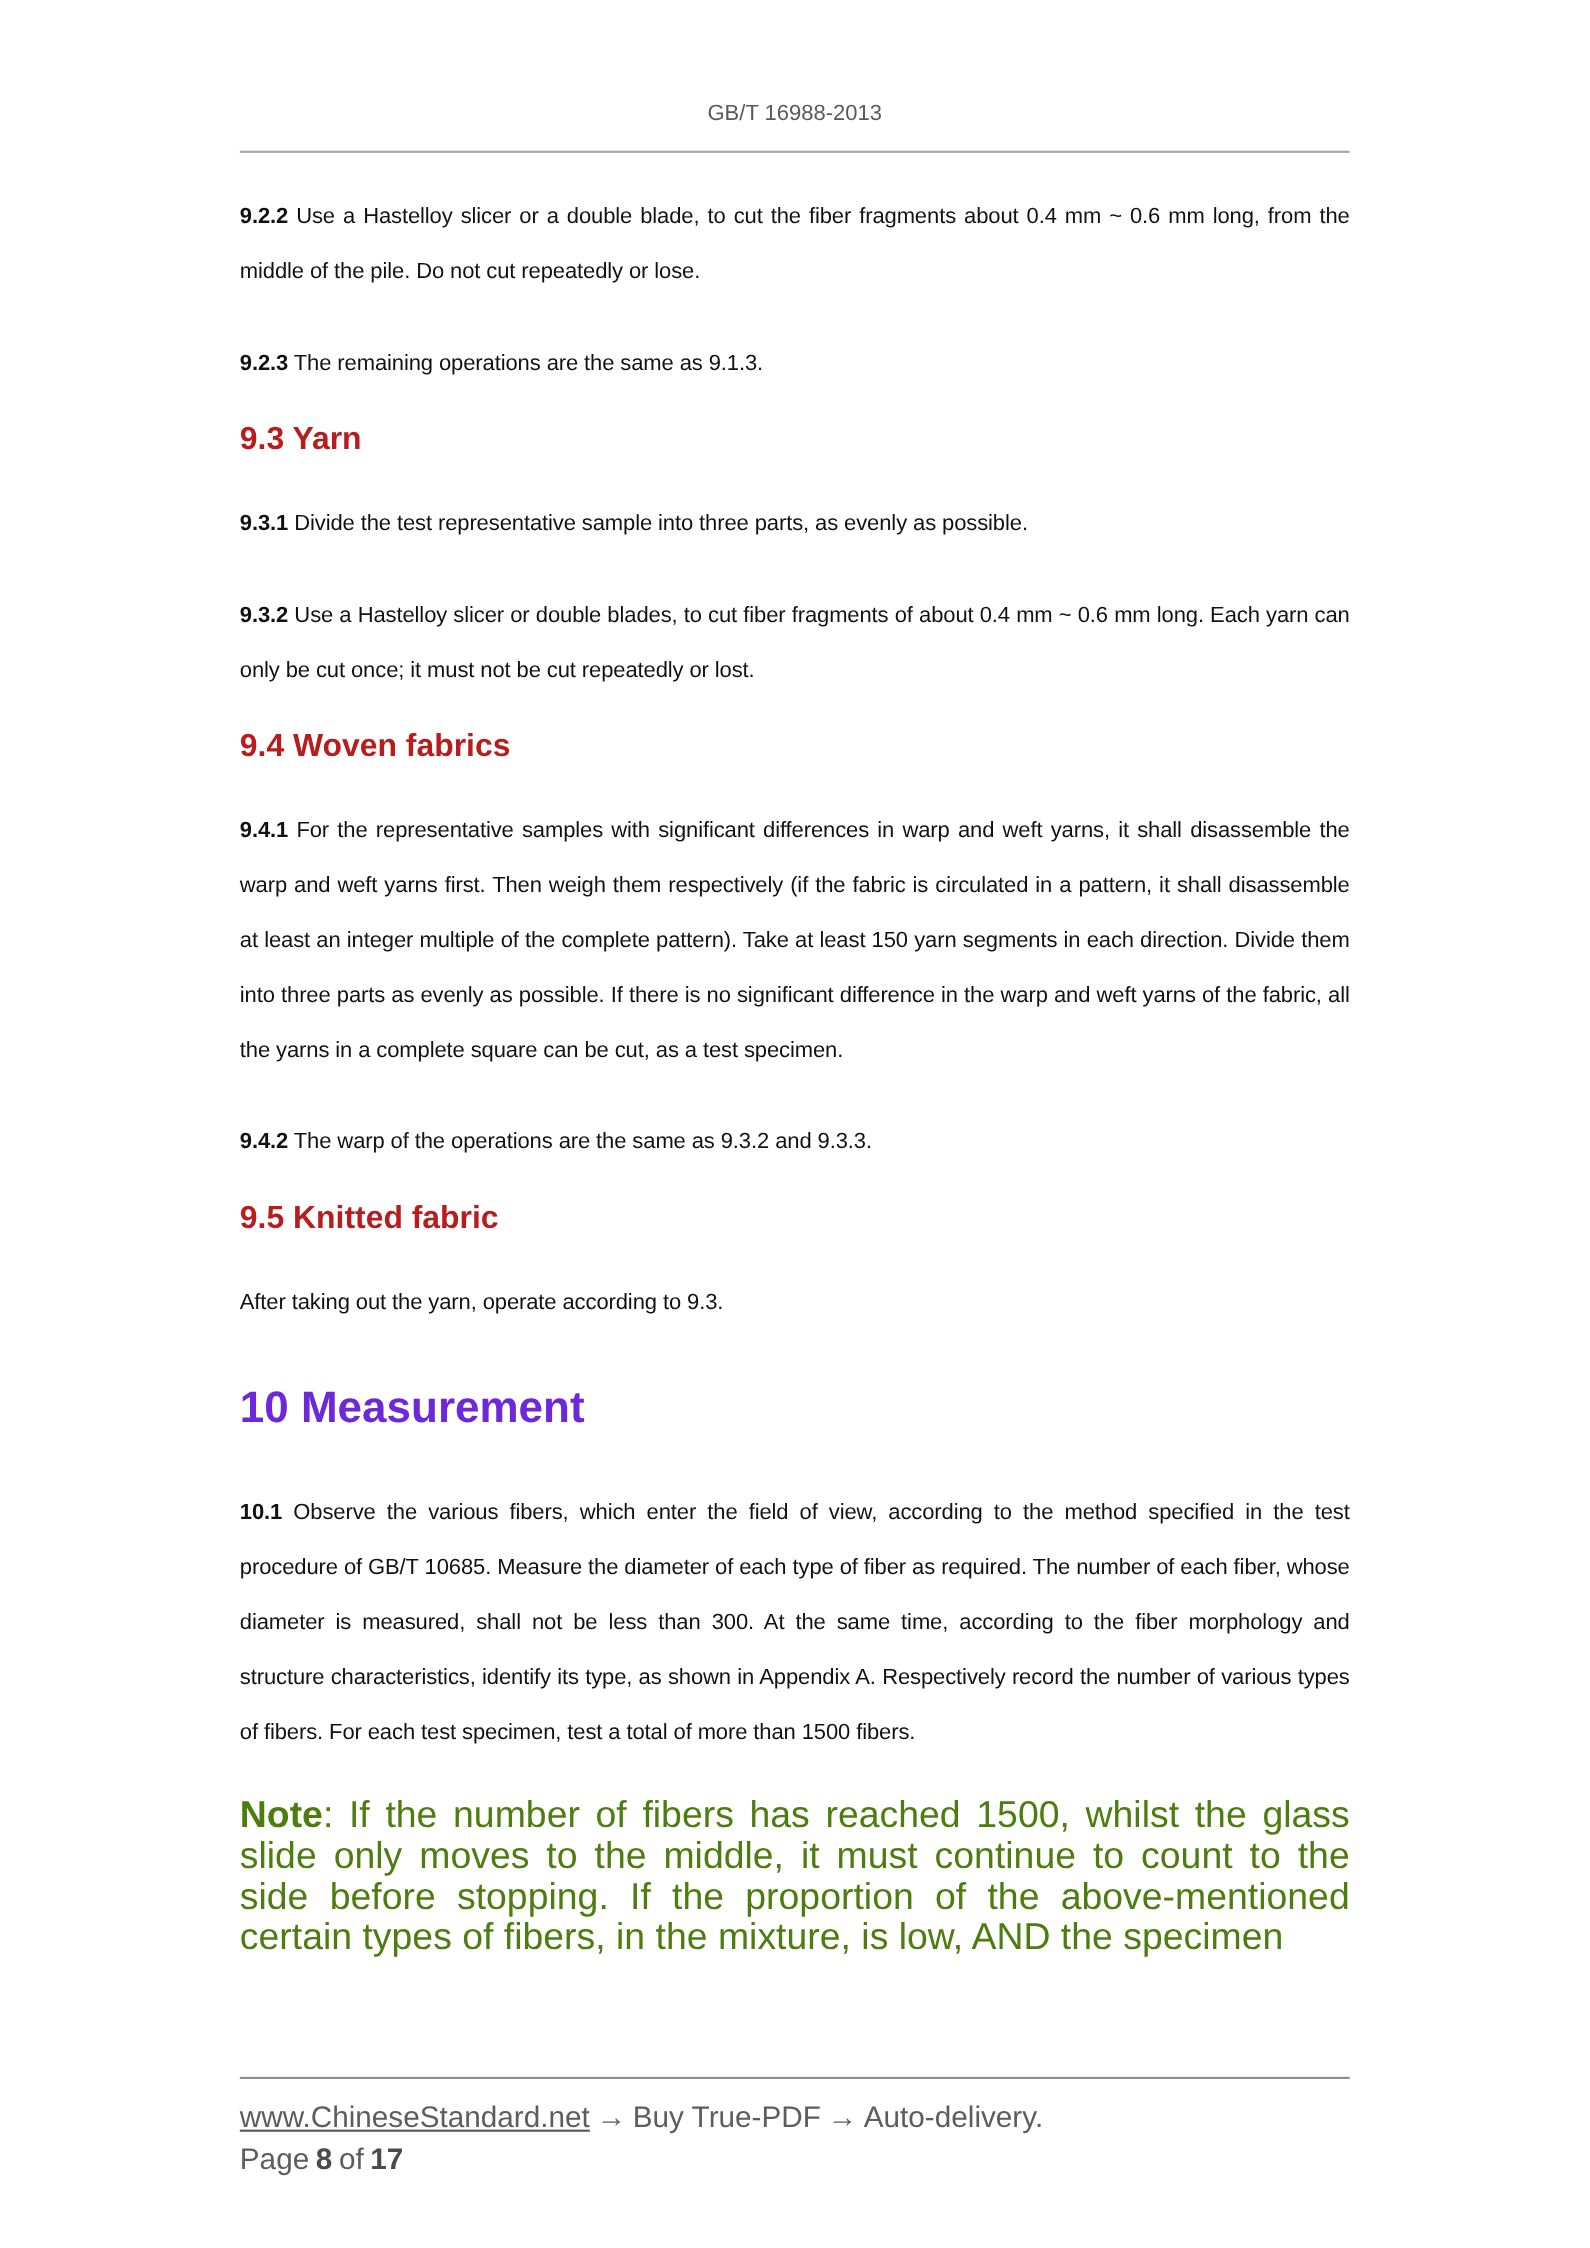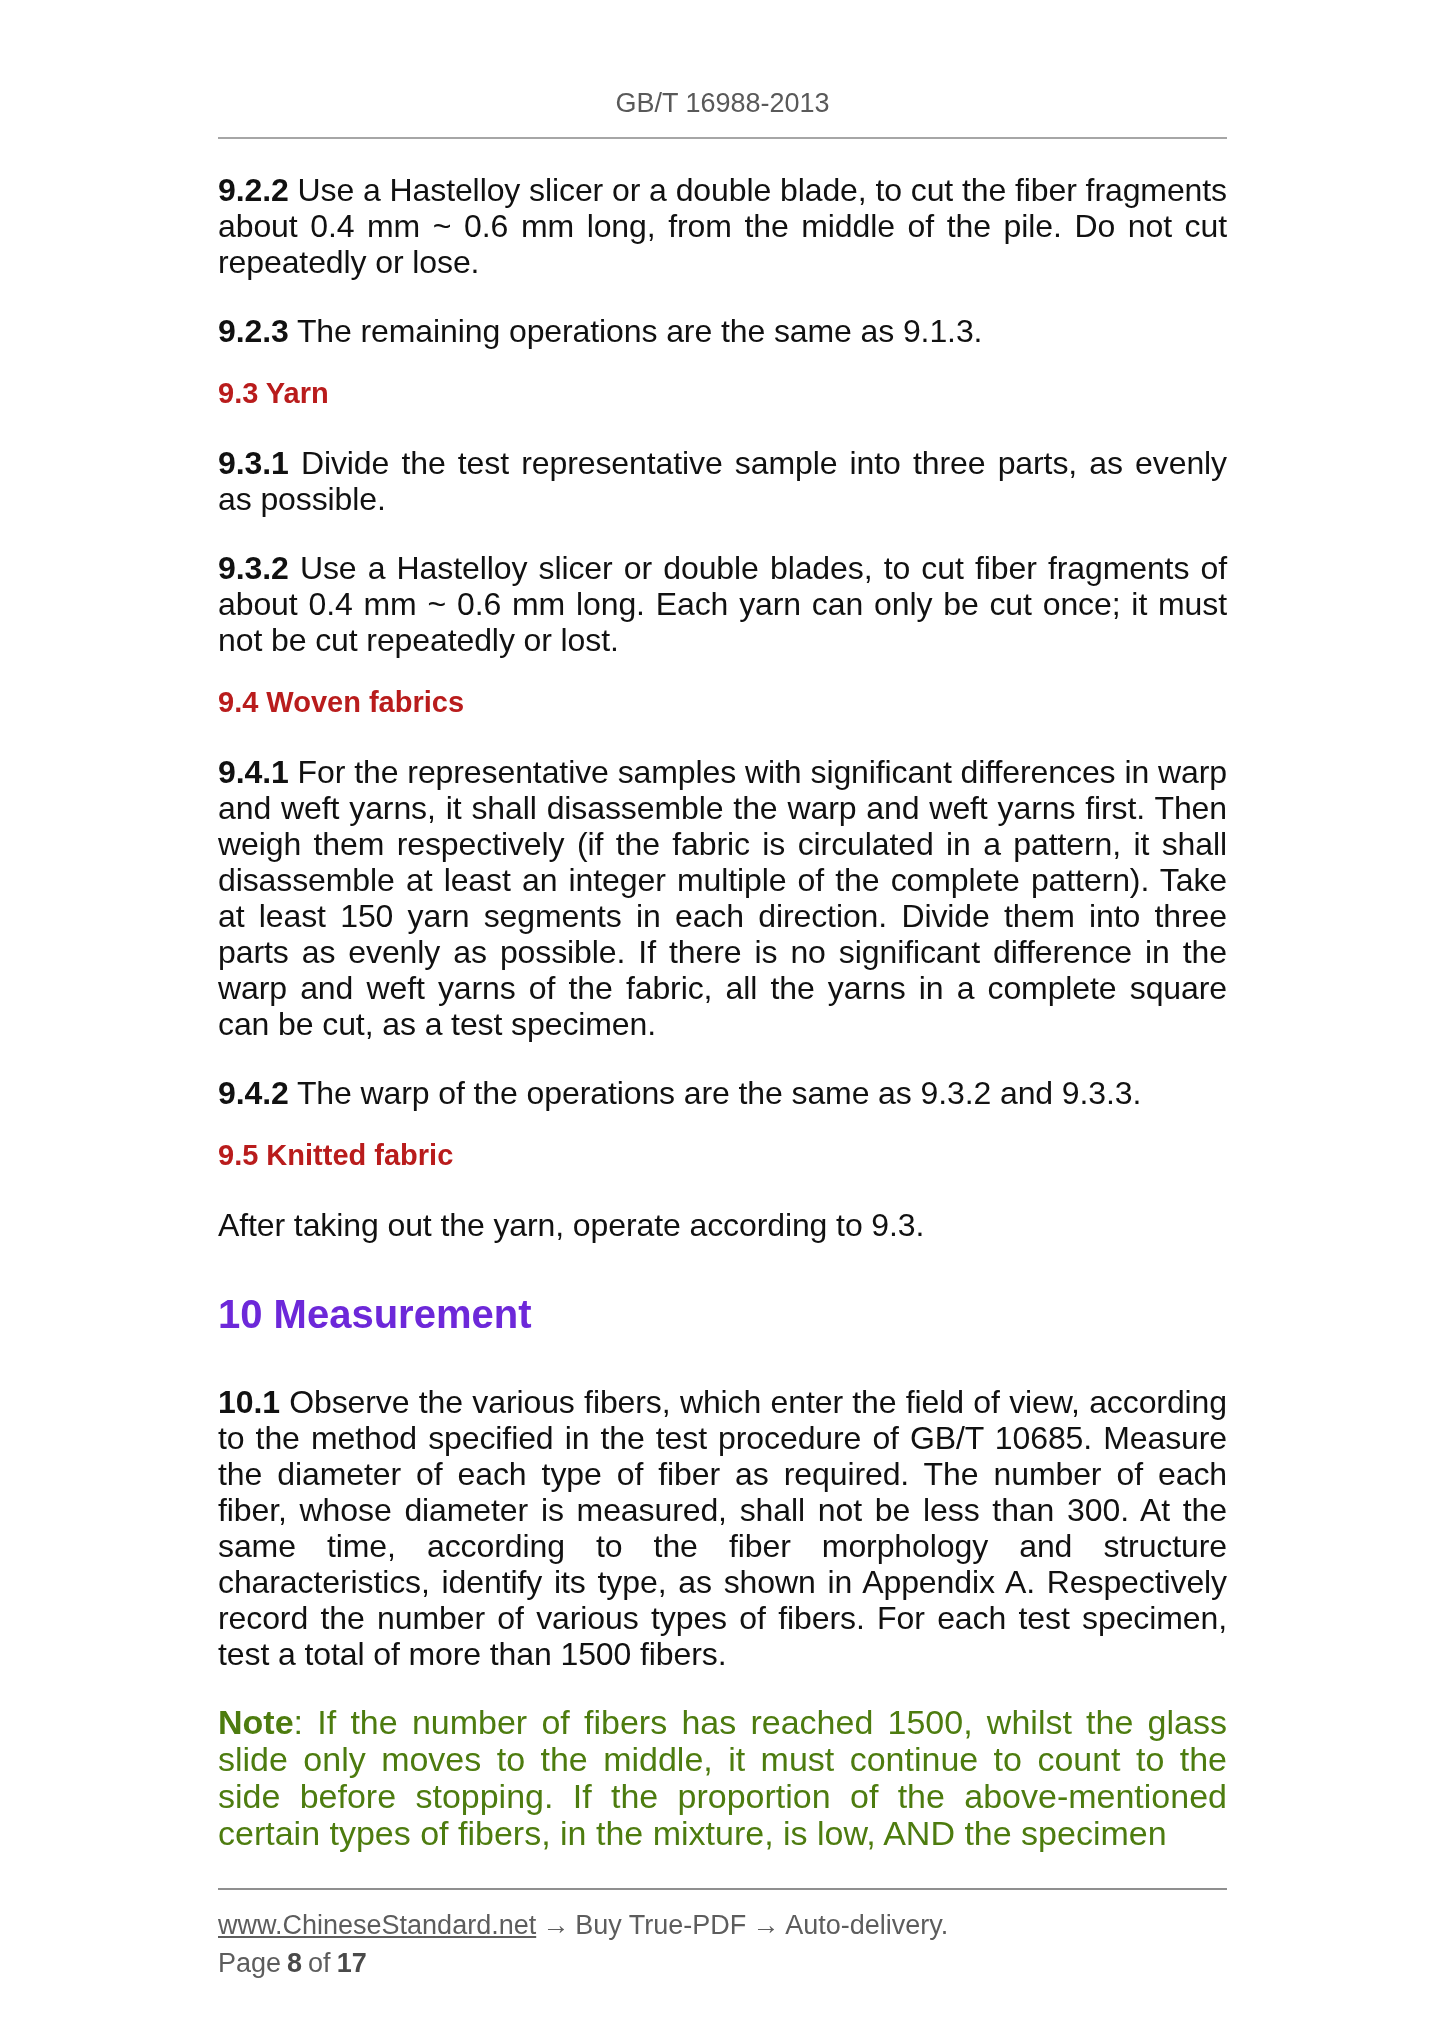--- a/index.html
+++ b/index.html
@@ -10,34 +10,34 @@
     margin:0 auto;
     background:#ffffff;
     font-family:"Liberation Sans", "DejaVu Sans", sans-serif;
     color:#111111;
     padding:86px 218px 0 218px;
     overflow:hidden;
   }
   .doc-header {
     text-align:center;
     color:#595959;
-    font-size:27px;
+    font-size:20px;
     line-height:34px;
     font-weight:normal;
   }
   .header-rule {
     border:none;
     border-top:2px solid #a6a6a6;
     margin-top:17px;
     height:0;
   }
   .body-copy { width:1009px; }
   .para {
-    font-size:32px;
-    line-height:36px;
+    font-size:20px;
+    line-height:50px;
     text-align:justify;
     margin-top:33px;
     color:#111111;
     letter-spacing:-0.1px;
   }
   .para .sec-num { font-weight:bold; }
   .sub-heading {
     font-size:29px;
     line-height:38px;
     font-weight:bold;

